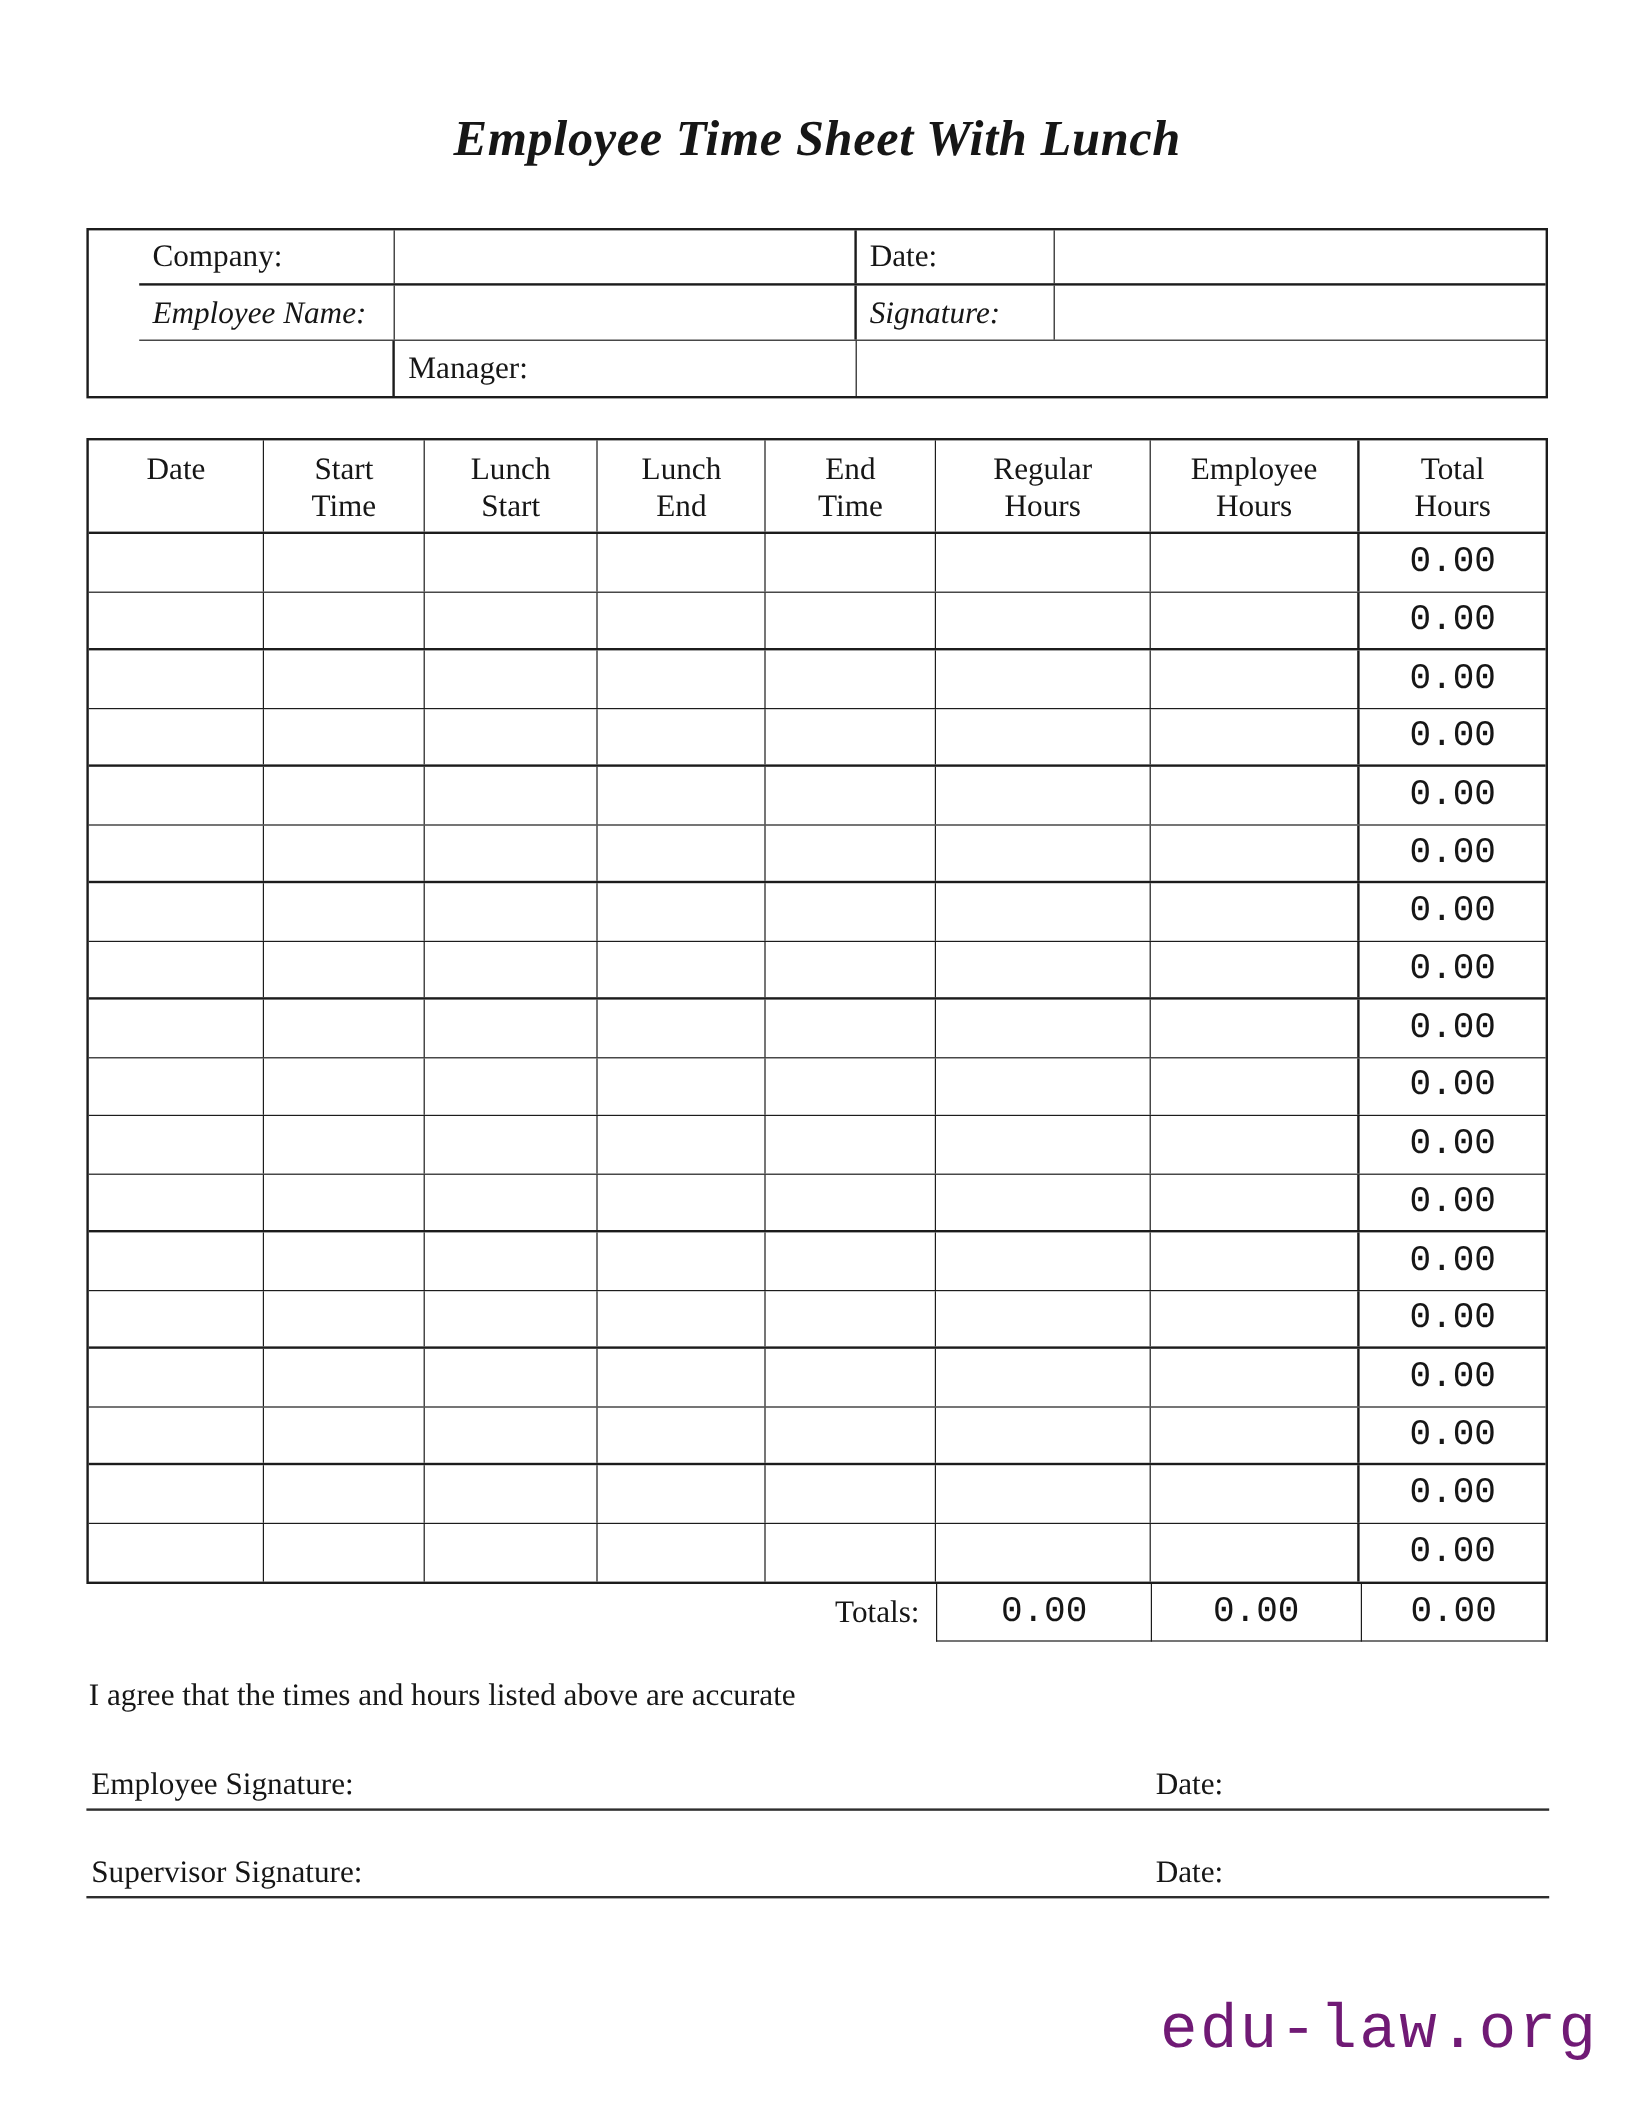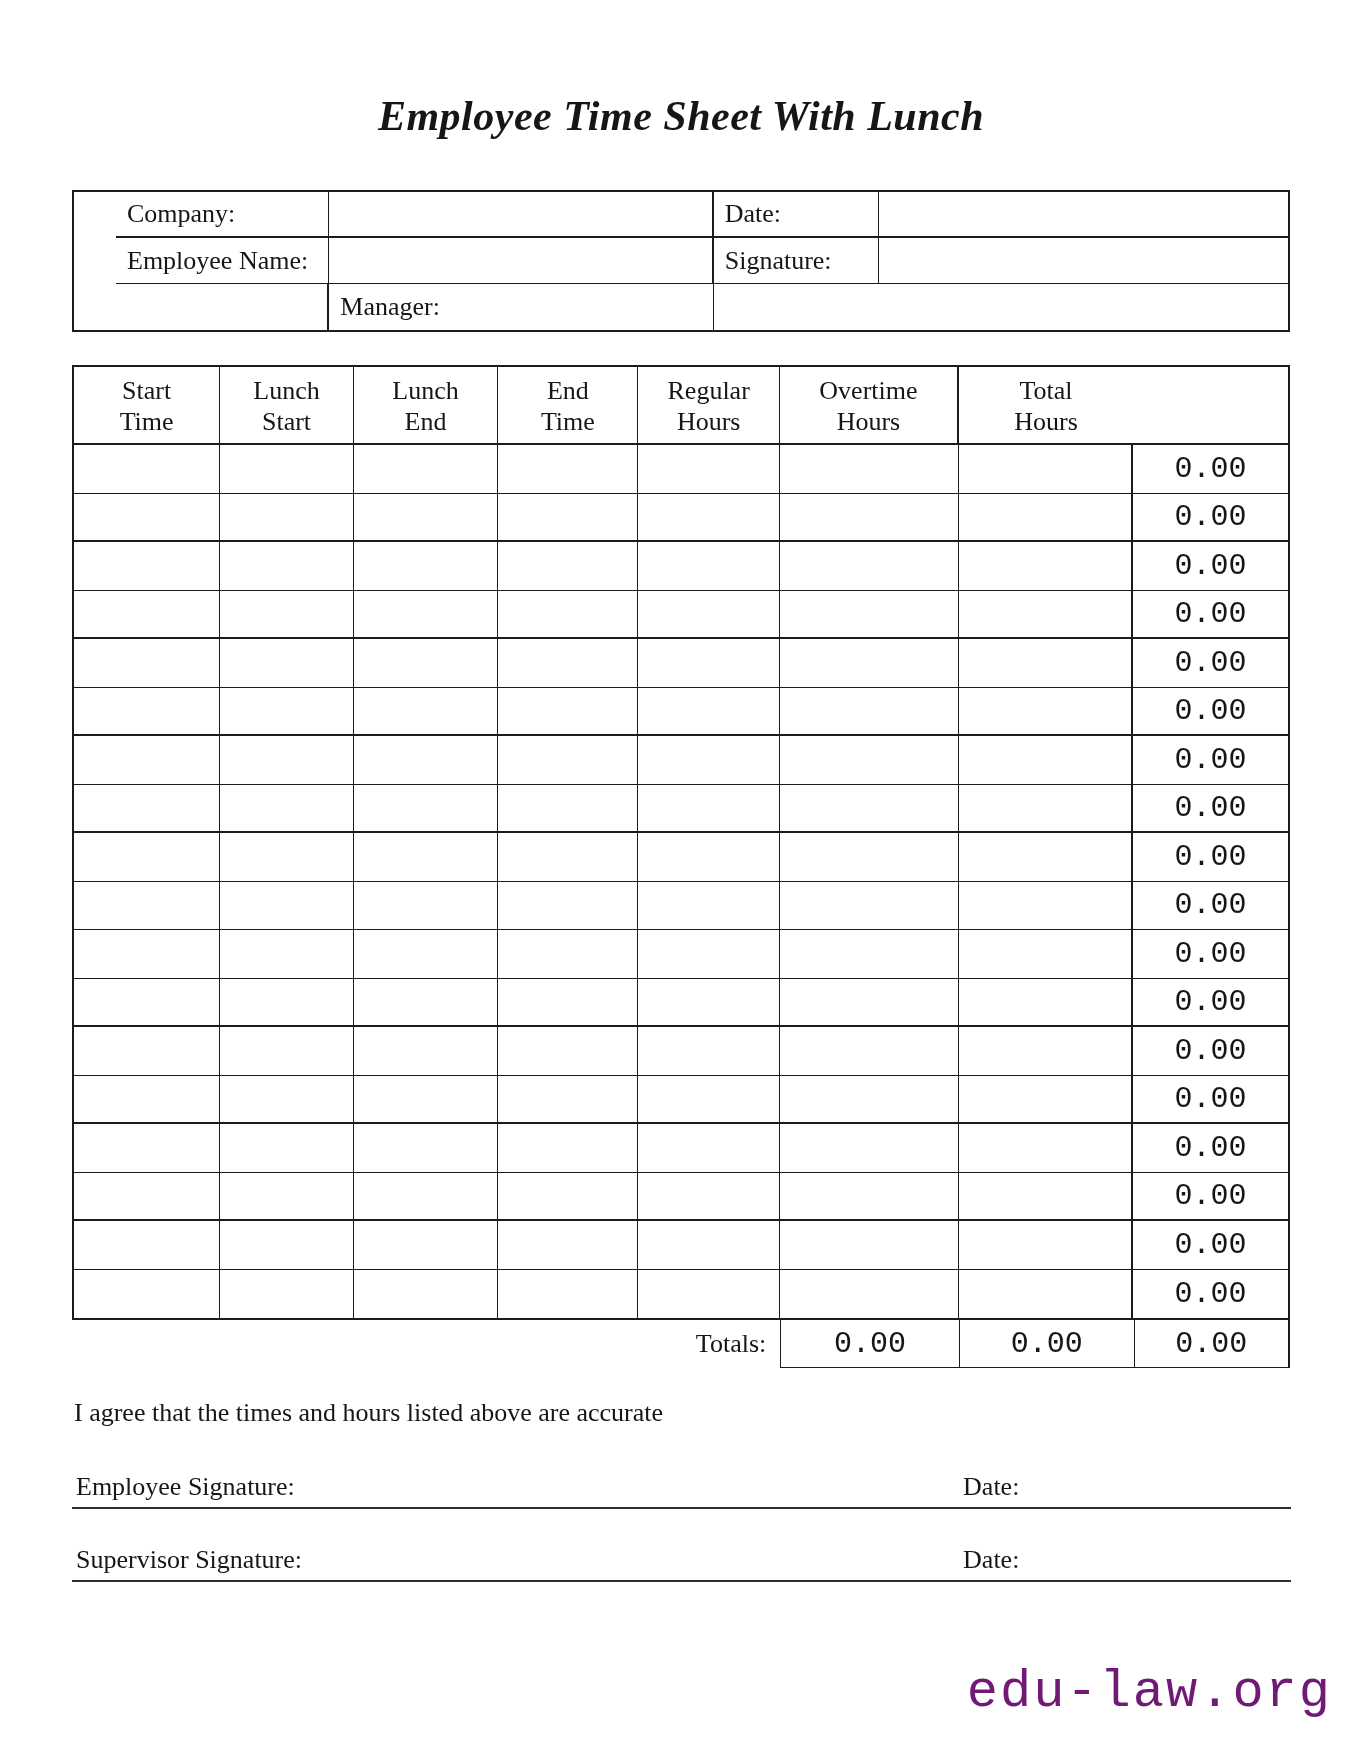--- a/index.html
+++ b/index.html
@@ -26,21 +26,21 @@
     position:absolute; top:190px; left:72px; width:1218px;
     border:2px solid #1c1c1c;
   }
   .info-row {
     display:grid;
     grid-template-columns:18.2% 32.8% 14.1% 34.9%;
     height:46px;
     margin-left:42px;
   }
   .info-row.r1 { border-bottom:2.2px solid #1c1c1c; }
-  .info-row.r2 { border-bottom:1.2px solid #1c1c1c; }
+  .info-row.r2 { border-bottom:1.2px solid #1c1c1c;font-style:italic; }
   .info-cell {
     border-right:1.2px solid #1c1c1c;
     display:flex; align-items:center;
     padding-left:11px;
     font-size:26px;
   }
   .info-cell.mid { border-right:2px solid #1c1c1c; }
   .info-cell:last-child { border-right:none; }
 
   
@@ -149,31 +149,32 @@
     </div>
     <div class="info-row r3">
       <div class="info-cell mid"></div>
       <div class="info-cell">Manager:</div>
       <div class="info-cell"></div>
     </div>
   </div>
 
   <div class="main-table">
     <div class="t-header">
+        <div class="h-cell c1">Date</div>
         <div class="h-cell c2">Start
 Time</div>
         <div class="h-cell c3">Lunch
 Start</div>
         <div class="h-cell c4">Lunch
 End</div>
         <div class="h-cell c5">End
 Time</div>
         <div class="h-cell c6">Regular
 Hours</div>
-        <div class="h-cell c7">Overtime
+        <div class="h-cell c7">Employee
 Hours</div>
         <div class="h-cell c8">Total
 Hours</div>
       </div>
     <div class="t-body">
         <div class="t-row">
           <div class="cell c1"></div>
           <div class="cell c2"></div>
           <div class="cell c3"></div>
           <div class="cell c4"></div>

